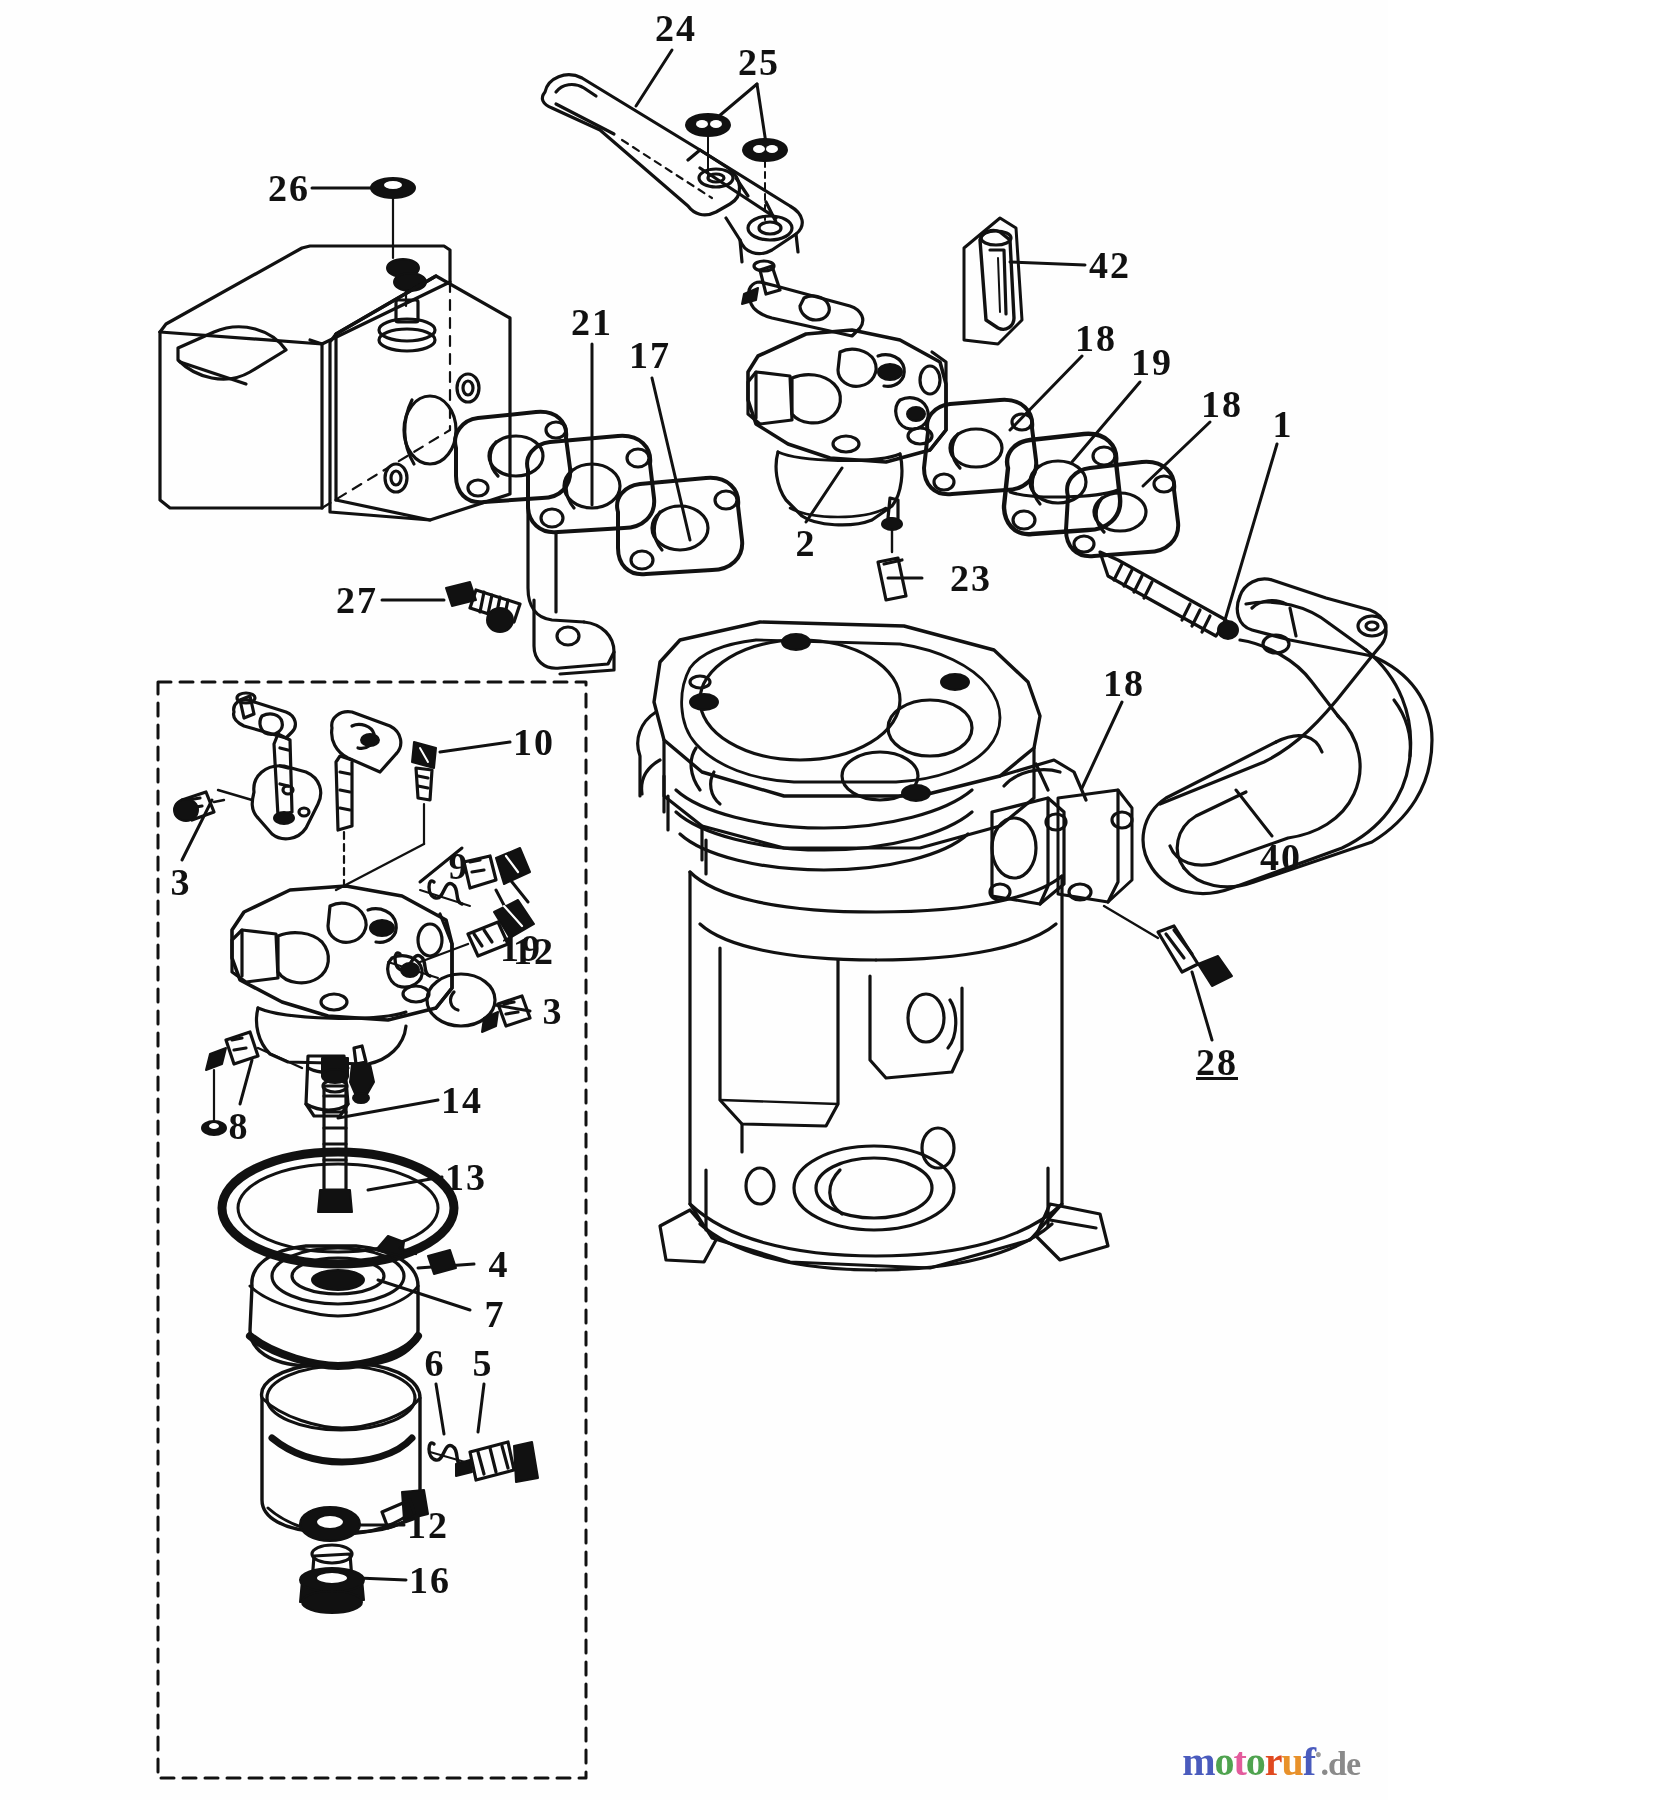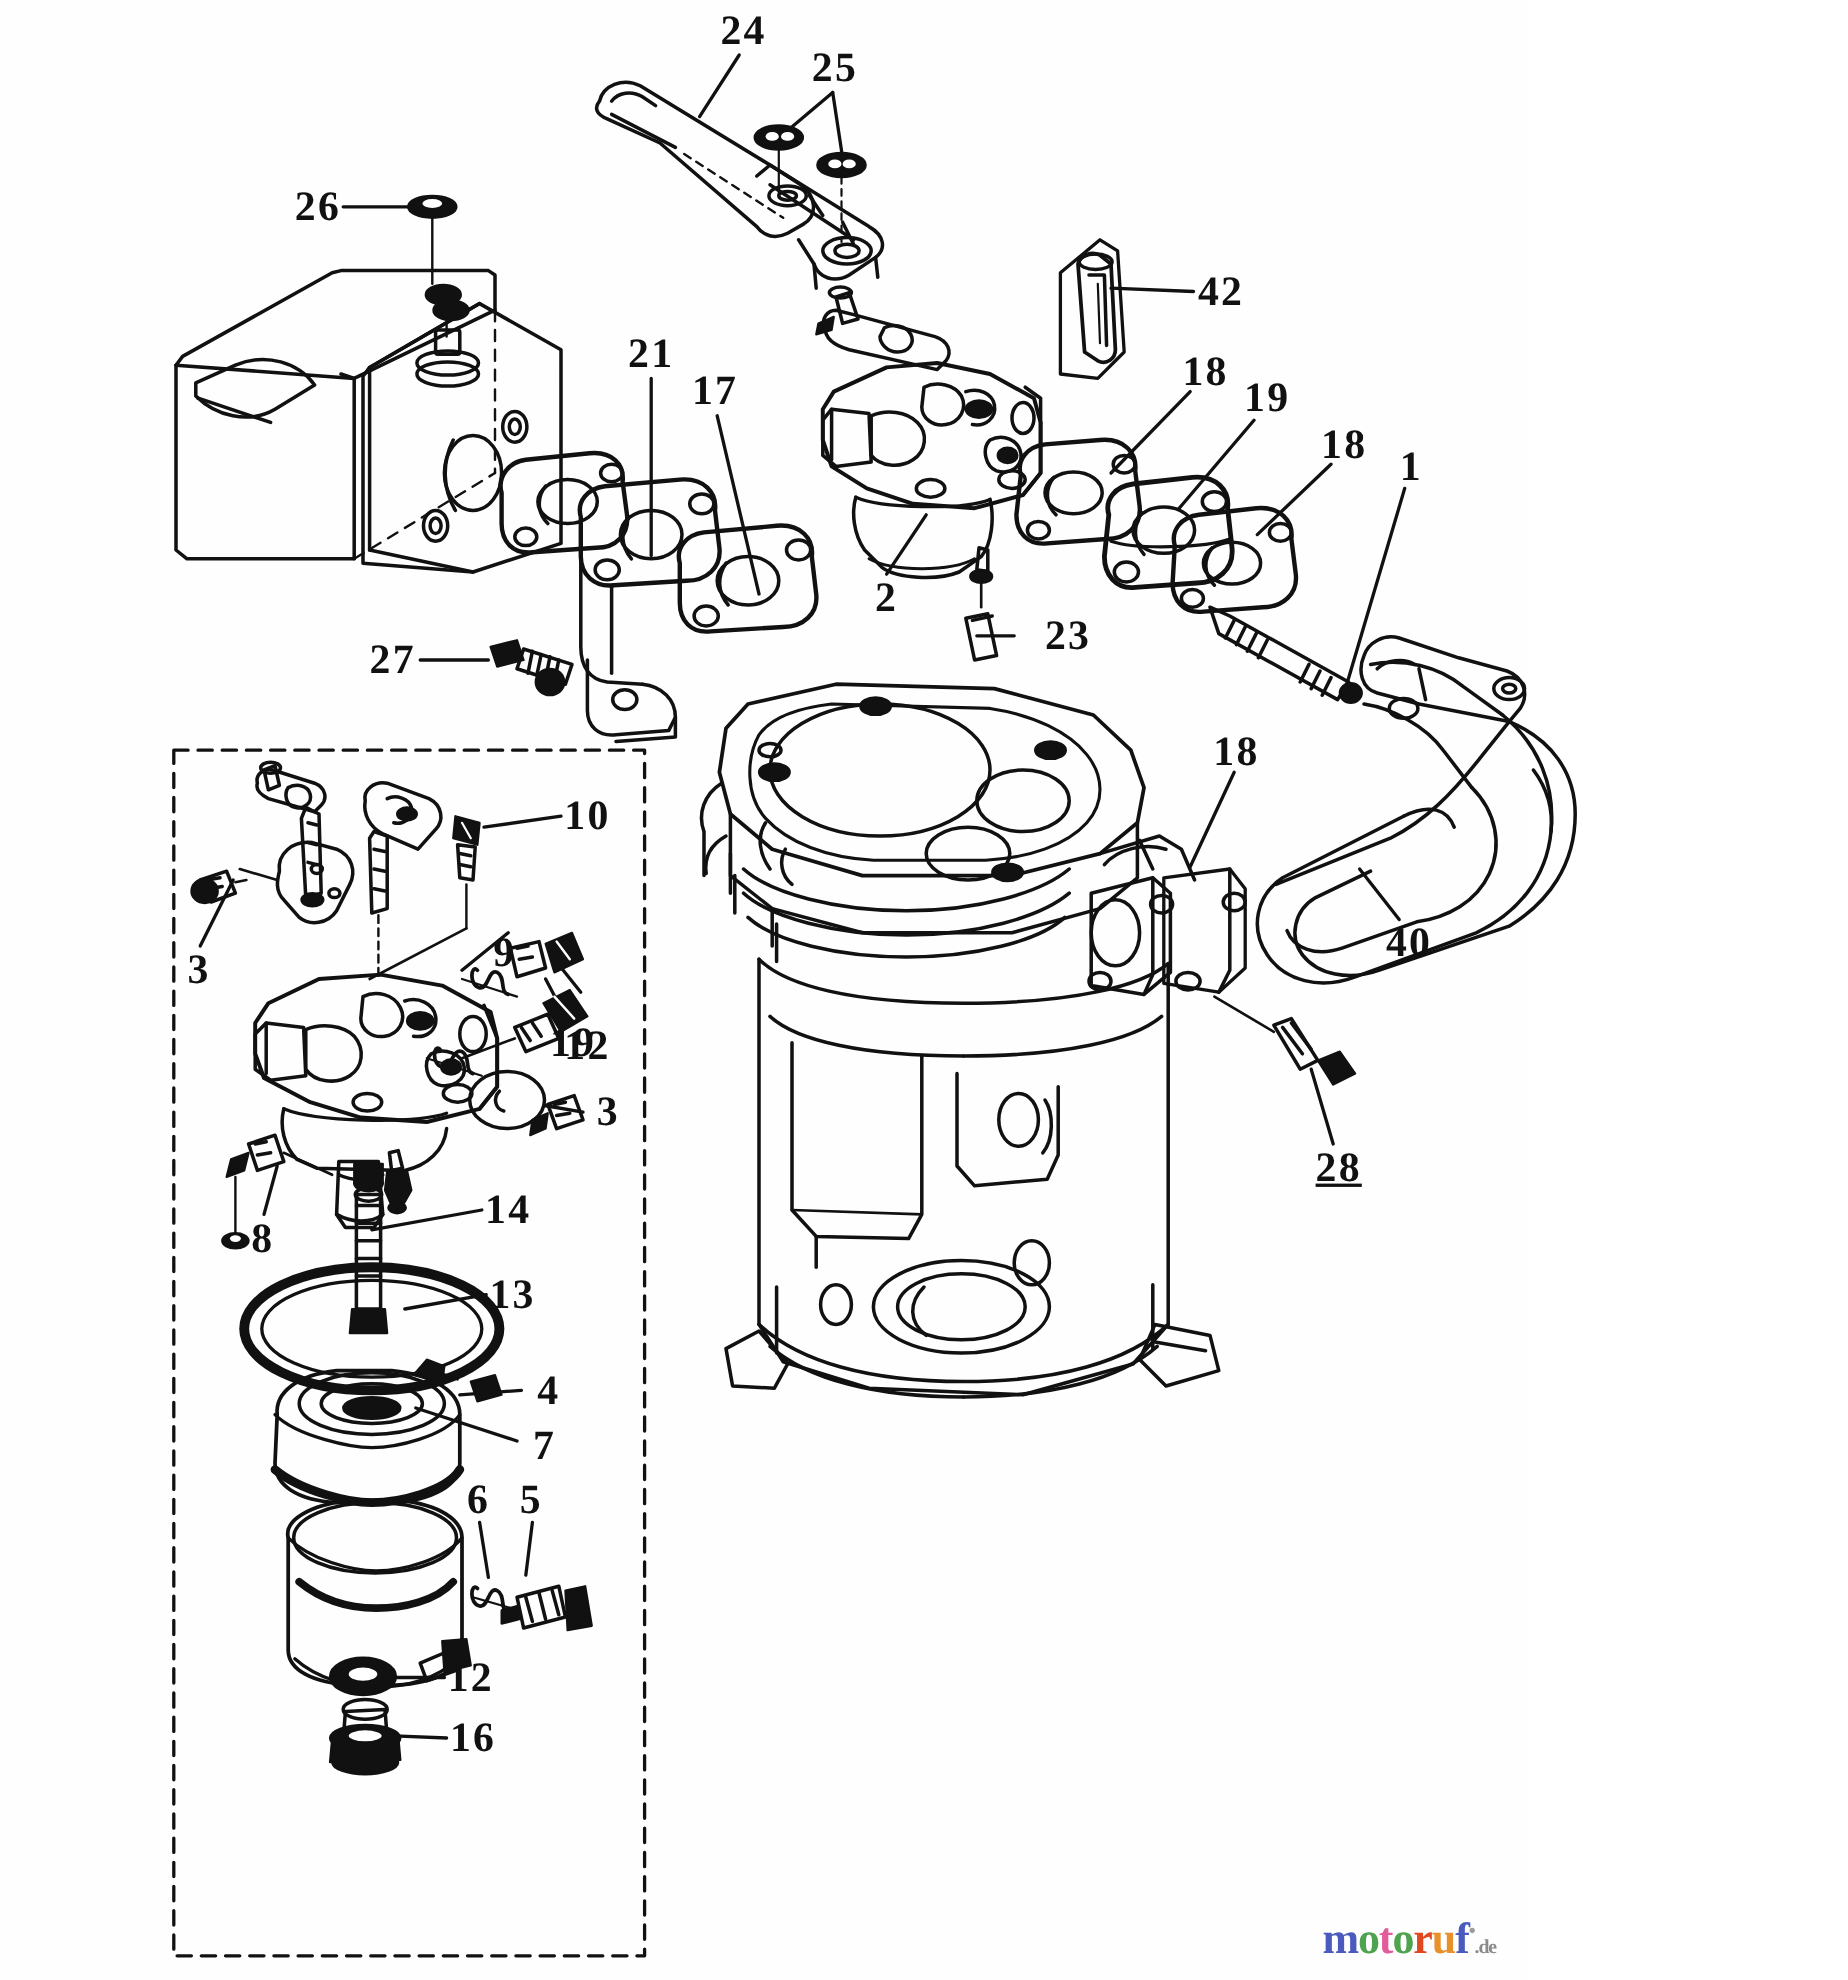--- a/index.html
+++ b/index.html
@@ -8,21 +8,21 @@
   #sheet{position:absolute;left:0;top:0;width:1388px;height:1800px;background:#fefefe;}
   svg{position:absolute;left:0;top:0;}
   .callout{position:absolute;font-family:"Liberation Serif",serif;font-weight:700;
            font-size:38px;color:#111;letter-spacing:2px;line-height:1;
            transform:translate(-50%,-50%);white-space:nowrap;}
   
   #wm{position:absolute;right:28px;bottom:18px;font-family:"Liberation Serif",serif;
       font-size:40px;font-weight:700;letter-spacing:-1px;line-height:1;}
   #wm span{display:inline-block;}
   #wm .dot{font-size:18px;vertical-align:super;}
-  #wm .tld{color:#8a8a8a;font-size:18px;font-weight:700;}
+  #wm .tld{color:#8a8a8a;font-size:34px;font-weight:700;}
 </style>
 </head>
 <body>
 
 <div id="sheet">
 
 <svg width="1680" height="1800" viewBox="0 0 1680 1800">
   <g fill="none" stroke="#111" stroke-width="3.2" stroke-linejoin="round" stroke-linecap="round">
 
   <g stroke-width="3">

